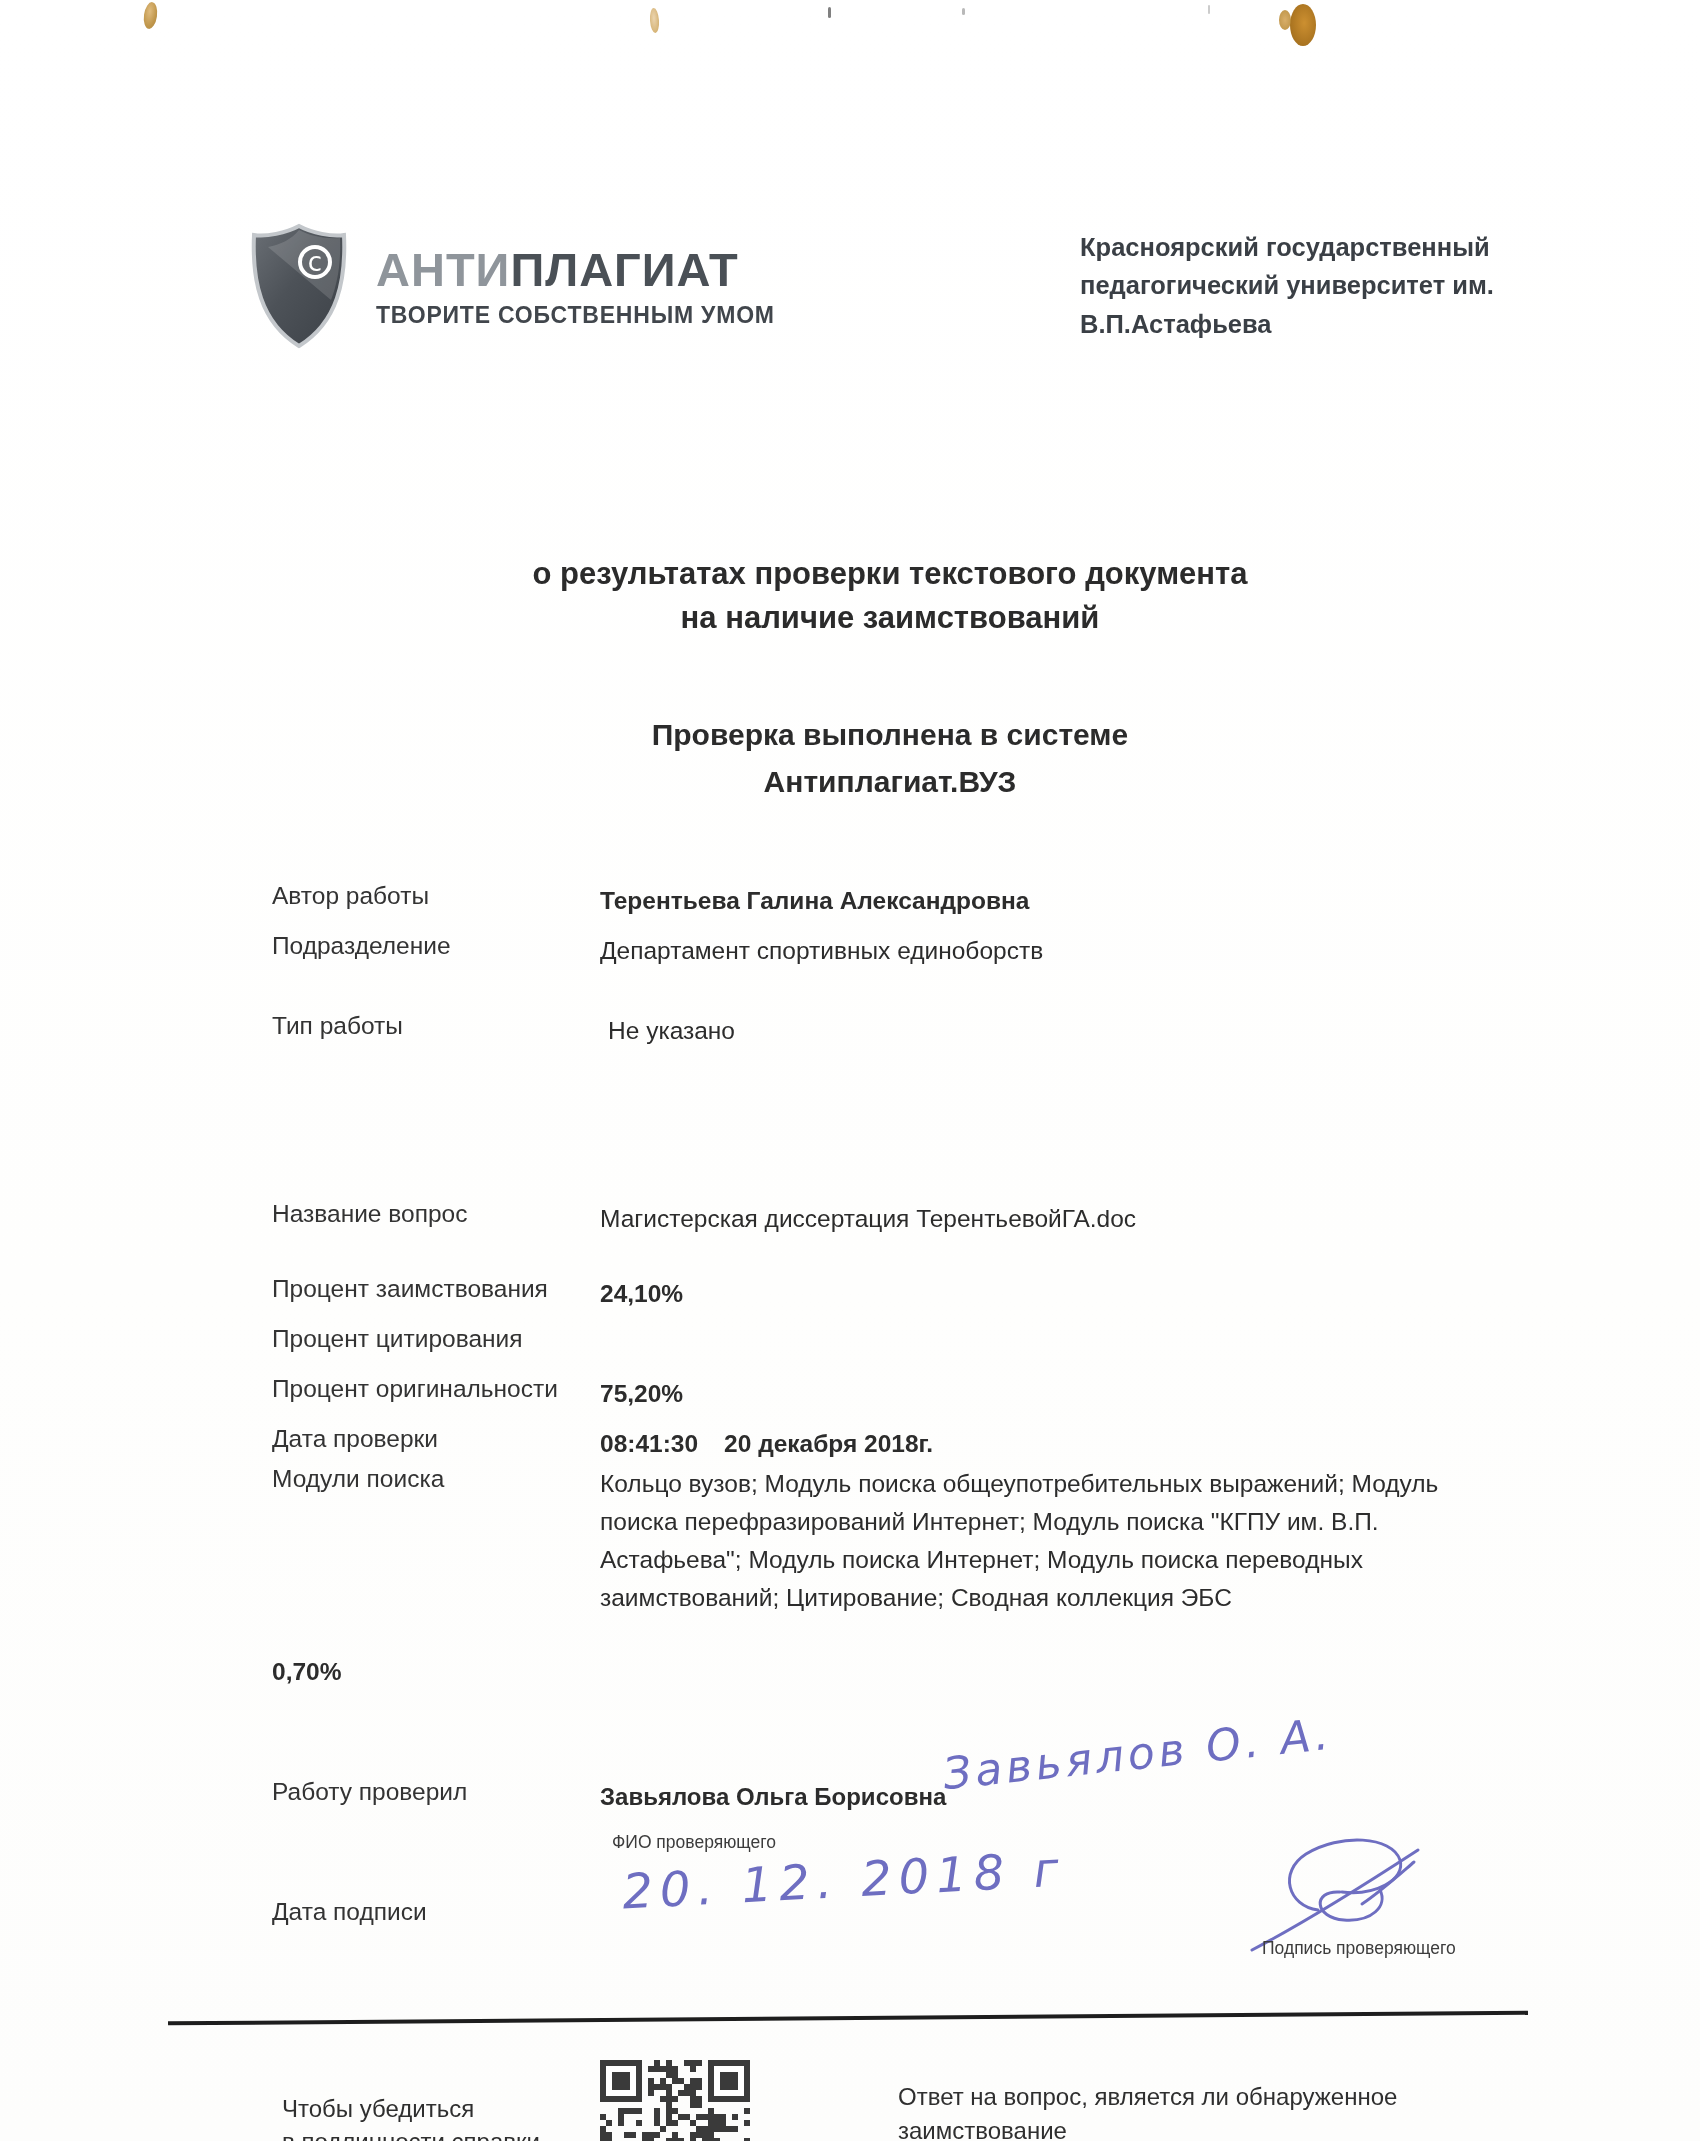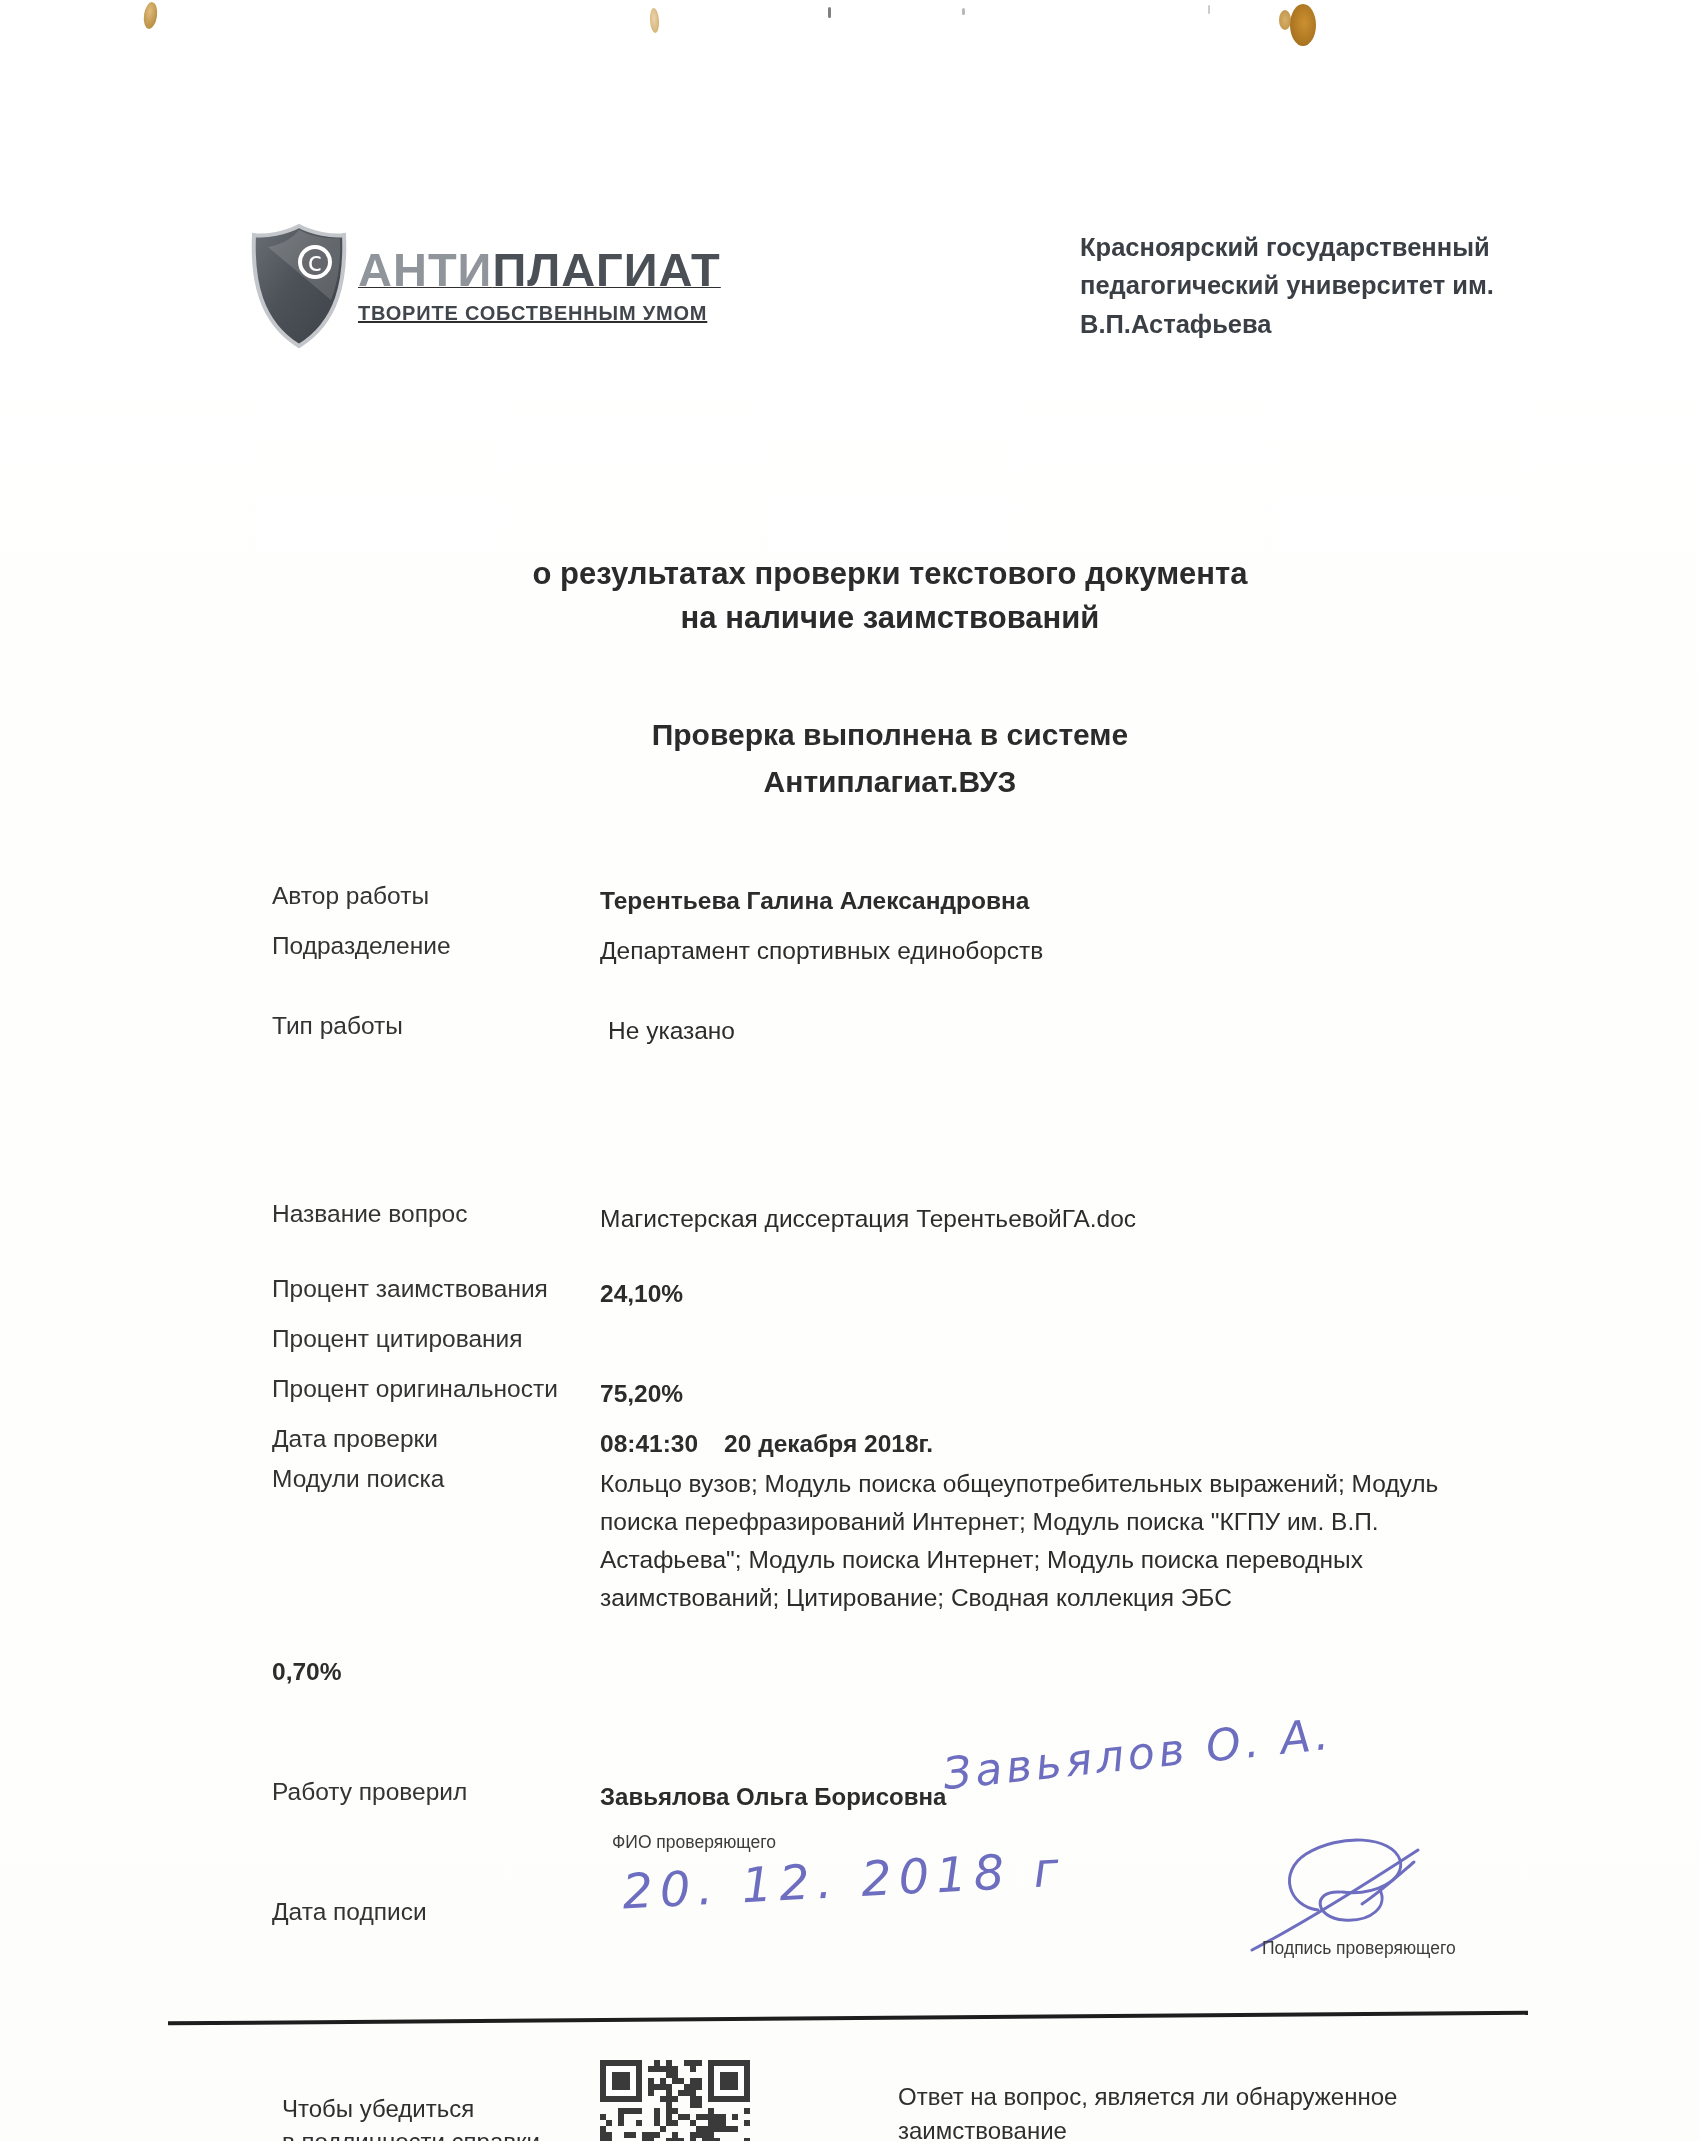--- a/index.html
+++ b/index.html
@@ -17,25 +17,25 @@
   .stain-a{left:144px;top:2px;width:13px;height:27px;background:radial-gradient(ellipse at 40% 35%,#d8ab5e 0%,#b07c1e 60%,#9a6a12 100%);opacity:.8;transform:rotate(8deg);}
   .stain-b{left:650px;top:8px;width:9px;height:25px;background:radial-gradient(ellipse at 45% 40%,#e0bd83 0%,#c08c2e 70%);opacity:.65;transform:rotate(-4deg);}
   .stain-c{left:1290px;top:4px;width:26px;height:42px;background:radial-gradient(ellipse at 55% 45%,#c8861f 0%,#a96d10 55%,#8f5a08 100%);opacity:.92;}
   .stain-c2{left:1279px;top:10px;width:12px;height:20px;background:radial-gradient(ellipse at 50% 50%,#cf9a44 0%,#b07c1e 80%);opacity:.8;}
   .mark1{left:828px;top:7px;width:3px;height:11px;background:#565656;opacity:.75;border-radius:2px;}
   .mark2{left:962px;top:8px;width:3px;height:7px;background:#8a8a8a;opacity:.6;border-radius:2px;}
   .mark3{left:1208px;top:5px;width:2px;height:9px;background:#9a9a9a;opacity:.5;border-radius:2px;}
 
   
   .logo-wrap{left:248px;top:222px;display:flex;align-items:flex-start;}
-  .brand-text{margin-left:8px;padding-top:24px;text-decoration:underline;}
+  .brand-text{margin-left:26px;padding-top:24px;}
   .brand-line{font-weight:bold;font-size:47px;letter-spacing:1px;line-height:1;}
   .brand-part1{color:#8f959b;}
   .brand-part2{color:#4a5056;}
-  .brand-tagline{margin-top:9px;font-weight:bold;font-size:20px;color:#41464c;letter-spacing:.8px;}
+  .brand-tagline{margin-top:9px;font-weight:bold;font-size:23px;color:#41464c;letter-spacing:.8px;}
 
   
   .university{left:1080px;top:228px;width:478px;font-weight:bold;font-size:25.5px;line-height:1.5;color:#3a3f45;}
 
   
   .center-band{left:100px;width:1580px;text-align:center;}
   .doc-title{top:486px;font-weight:bold;font-size:47px;letter-spacing:3px;color:#2b2b2b;}
   .doc-subtitle{top:552px;font-weight:bold;font-size:31px;line-height:1.42;color:#2b2b2b;}
   .system-block{top:712px;font-weight:bold;font-size:30px;line-height:1.55;color:#2b2b2b;}
 

